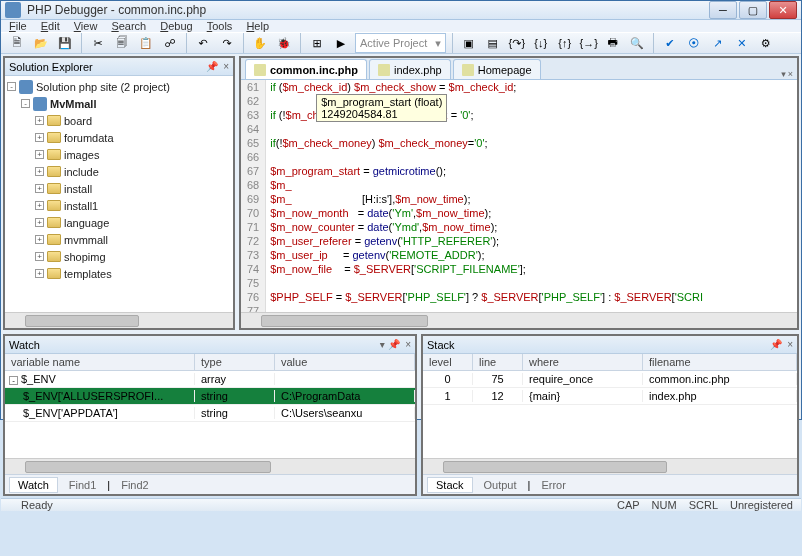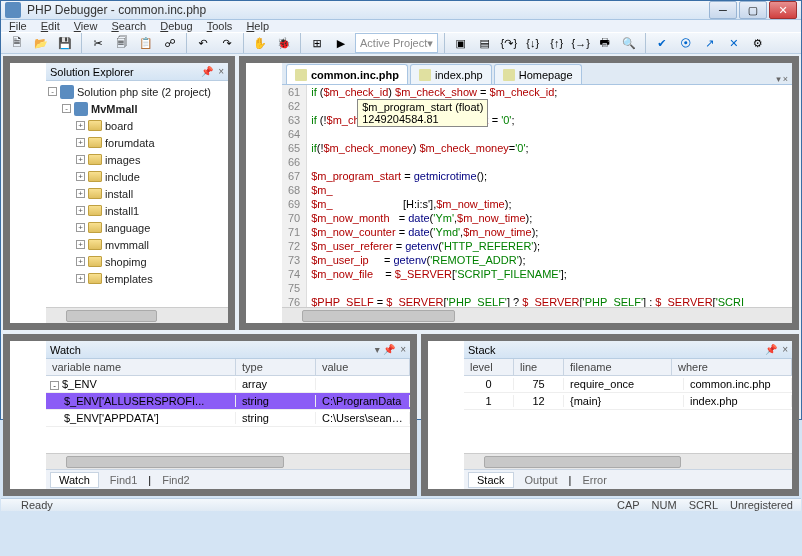--- a/index.html
+++ b/index.html
@@ -10,24 +10,24 @@
 .title-text { flex: 1; font-size: 12px; color: #333; }
 .winbtns { display: flex; gap: 2px; }
 .winbtn { width: 28px; height: 18px; background: linear-gradient(#e8eef8,#c8d8ec); border: 1px solid #98b4d4; border-radius: 2px; display: flex; align-items: center; justify-content: center; cursor: pointer; }
 .winbtn.close { background: linear-gradient(#e89090,#d04040); border-color: #a03030; color: #fff; }
 .menubar { height: 22px; background: #ecf2fa; display: flex; align-items: center; padding: 0 8px; gap: 14px; }
 .menuitem { color: #333; cursor: pointer; }
 .menuitem u { text-decoration: underline; }
 .toolbar { height: 30px; background: linear-gradient(#f4f8fc,#dfe8f3); border-top: 1px solid #fff; border-bottom: 1px solid #b8cde2; display: flex; align-items: center; padding: 0 6px; gap: 4px; }
 .tbtn { width: 20px; height: 20px; display: flex; align-items: center; justify-content: center; cursor: pointer; border-radius: 2px; }
 .tsep { width: 1px; height: 20px; background: #b0c4d8; margin: 0 2px; }
-.tsel { height: 20px; border: 1px solid #a9c5e2; background: #fff; color: #888; padding: 0 4px; display: flex; align-items: center; }
+.tsel { height: 20px; border: 1px solid #a9c5e2; background: #fff; color: #888; padding: 0 4px; display: flex; align-items: center; gap: 8px; }
 .body-area { flex: 1; display: flex; flex-direction: column; }
 .top-panes { display: flex; height: 278px; }
-.panel { border: 7px solid #737373; margin: 2px; background: #fff; display: flex; flex-direction: column; padding-left: 36px; }
+.panel { border: 2px solid #737373; margin: 2px; background: #fff; display: flex; flex-direction: column; }
 .panel-hdr { height: 18px; background: linear-gradient(#e8f0f8,#d4e4f4); border-bottom: 1px solid #b8cde2; display: flex; align-items: center; padding: 0 4px; font-size: 11px; }
 .panel-hdr .spacer { flex: 1; }
 .pin { cursor: pointer; font-size: 10px; color: #666; margin-left: 4px; }
 .tree { flex: 1; overflow: auto; padding: 2px; }
 .tree-row { display: flex; align-items: center; height: 17px; white-space: nowrap; }
 .tree-toggle { width: 9px; height: 9px; border: 1px solid #999; background: #fff; font-size: 8px; line-height: 7px; text-align: center; margin-right: 3px; cursor: pointer; color: #555; }
 .folder-icon { width: 14px; height: 11px; background: linear-gradient(#f8e090,#e0c060); border: 1px solid #c0a040; border-radius: 1px; margin-right: 3px; }
 .proj-icon { width: 14px; height: 14px; background: #5a8cc0; border-radius: 2px; margin-right: 3px; }
 .tree-label { color: #222; }
 .tree-label.bold { font-weight: bold; }
@@ -50,21 +50,21 @@
 .str { color: #008000; }
 .fn { color: #000080; }
 .txt { color: #000; }
 .tooltip { position: absolute; top: 14px; left: 50px; background: #ffffe0; border: 1px solid #888; padding: 1px 4px; font-size: 11px; }
 .bottom-panes { display: flex; height: 166px; }
 .grid-hdr { display: flex; background: #eef2f8; border-bottom: 1px solid #c8d4e2; }
 .grid-hdr div { padding: 2px 6px; border-right: 1px solid #c8d4e2; font-size: 11px; color: #444; }
 .grid-body { flex: 1; overflow: auto; background: #fff; }
 .grid-row { display: flex; border-bottom: 1px solid #eee; height: 17px; align-items: center; }
 .grid-row div { padding: 0 6px; border-right: 1px solid #eee; overflow: hidden; text-overflow: ellipsis; white-space: nowrap; font-size: 11px; }
-.grid-row.sel { background: #8b5cf6; }
+.grid-row.sel { background: #15803d; }
 .subtabs { height: 20px; background: #eef2f8; border-top: 1px solid #c8d4e2; display: flex; align-items: center; padding: 0 4px; gap: 2px; }
 .subtab { padding: 1px 8px; border: 1px solid transparent; cursor: pointer; font-size: 11px; color: #666; }
 .subtab.active { background: #fff; border-color: #c8d4e2; color: #000; }
 .statusbar { height: 20px; background: linear-gradient(#f4f8fc,#e0eaf4); border-top: 1px solid #b8cde2; display: flex; align-items: flex-start; padding: 0 8px; font-size: 11px; color: #444; }
 .statusbar .spacer { flex: 1; }
 .statusbar span { margin-left: 12px; }
 </style>
 </head>
 <body>
 
@@ -321,22 +321,22 @@
       <div class="panel" style="flex:1">
         <div class="panel-hdr">
             <span>Stack</span>
             <span class="spacer"></span>
             <span class="pin">📌</span>
             <span class="pin">×</span>
           </div>
         <div class="grid-hdr">
           <div style="width:50px">level</div>
           <div style="width:50px">line</div>
+          <div style="width:120px">where</div>
           <div style="flex:1">filename</div>
-          <div style="width:120px">where</div>
         </div>
         <div class="grid-body" id="stackrows">
             <div class="grid-row">
               <div style="width:50px;text-align:center">0</div>
               <div style="width:50px;text-align:center">75</div>
               <div style="width:120px">require_once</div>
               <div style="flex:1">common.inc.php</div>
             </div>
             <div class="grid-row">
               <div style="width:50px;text-align:center">1</div>

